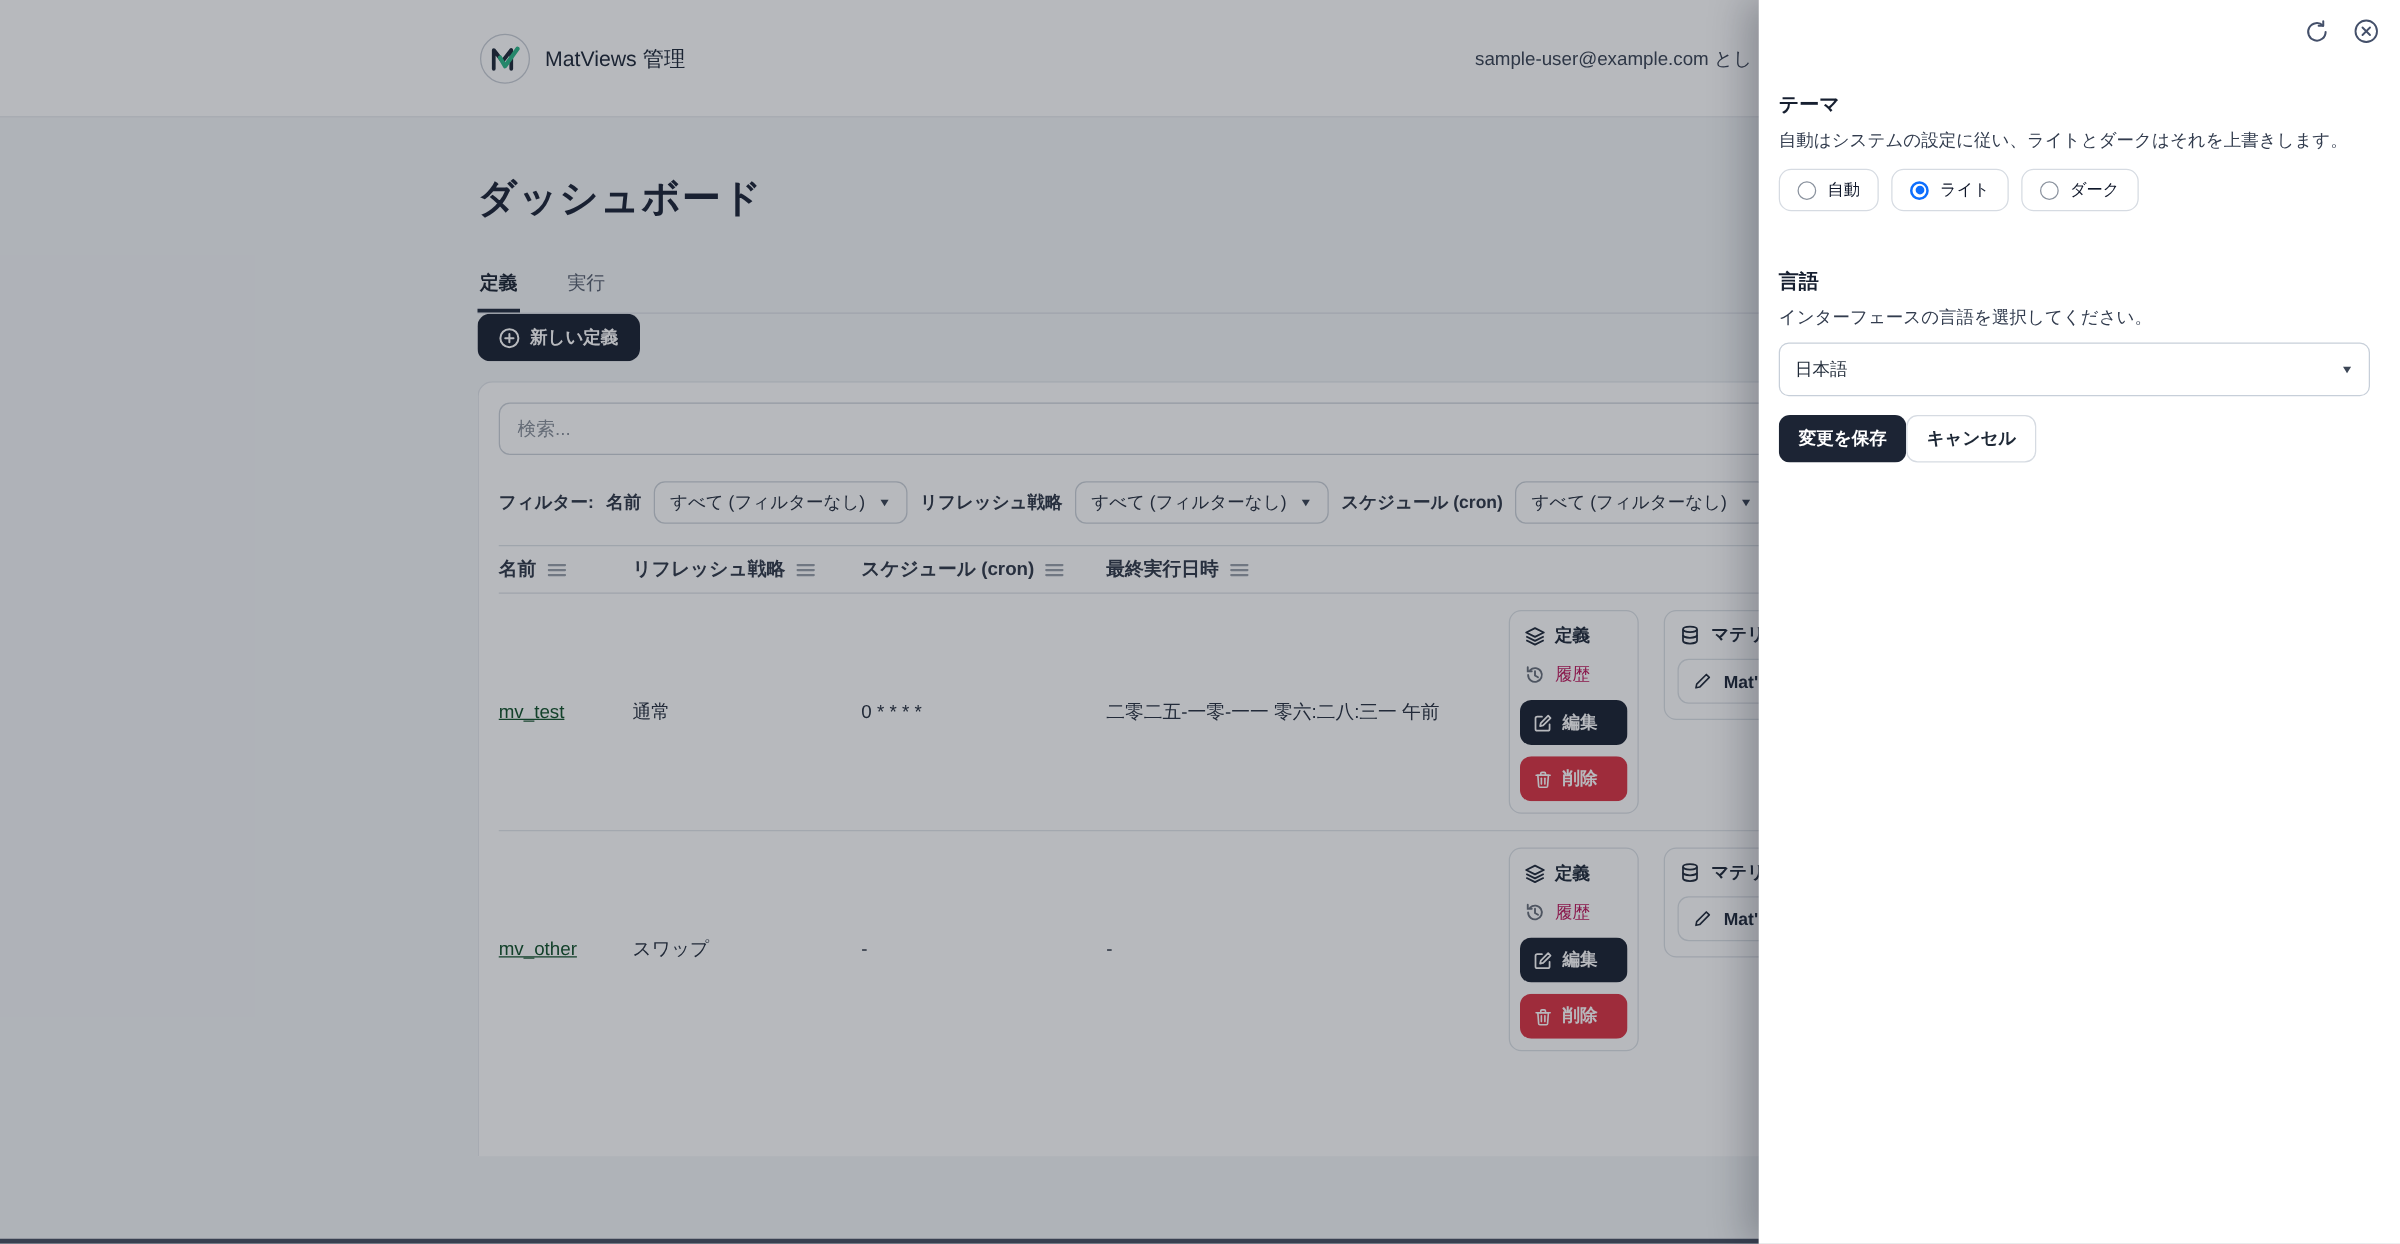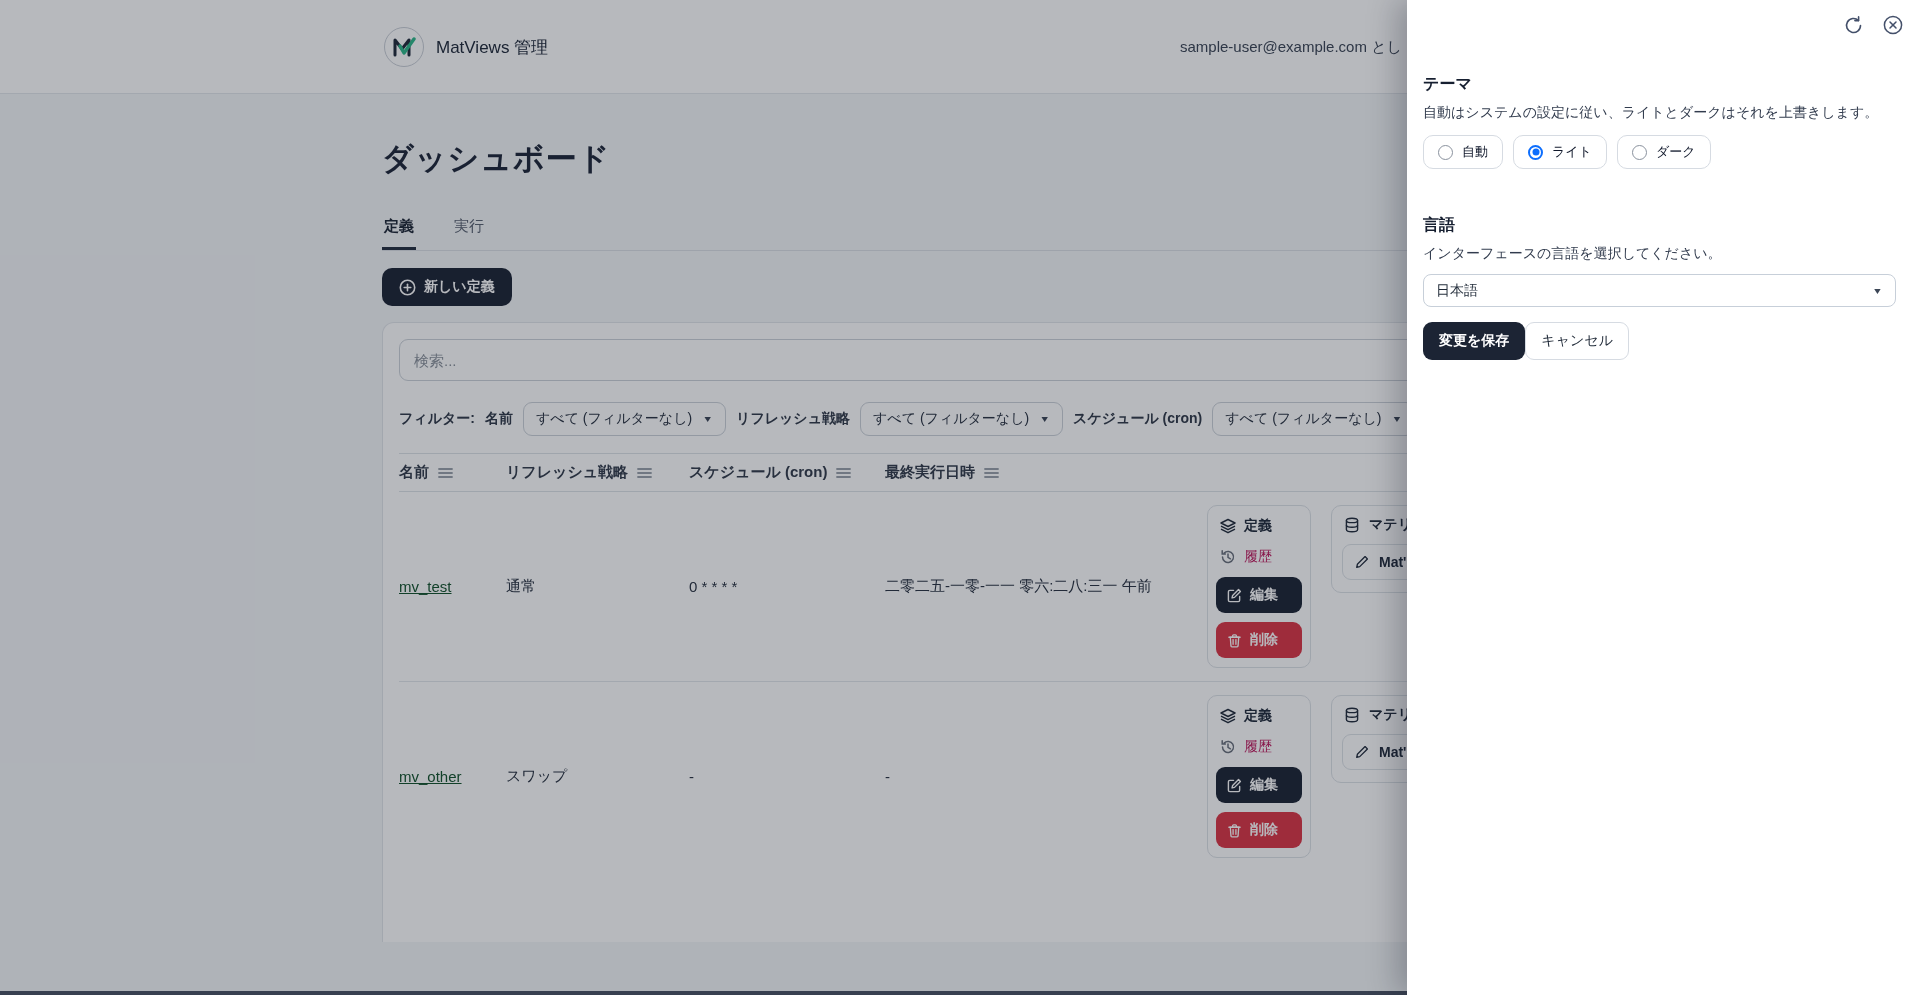--- a/index.html
+++ b/index.html
@@ -29,21 +29,21 @@
   .banner { background:#d9efe4; border:1px solid #aed8c4; border-radius:8px; padding:13px 15px;
     font-size:15px; color:#15533b; }
 
   .tabs { margin-top:37px; display:flex; gap:36px; border-bottom:1px solid #dbe0e6; }
   .tab { font-size:15px; padding:0 2px 11px 2px; color:#5a6372; cursor:pointer; }
   .tab.active { color:#1e2736; font-weight:bold; border-bottom:3px solid #252e40; }
 
   .btn { display:inline-flex; align-items:center; gap:8px; border-radius:10px; font-size:14px;
     border:1px solid transparent; cursor:pointer; }
   .btn-dark { background:#1c2434; color:#ffffff; }
-  .new-def-btn { margin-top:17px; padding:9px 16px; font-weight:bold;text-align:center; }
+  .new-def-btn { padding:9px 16px; font-weight:bold;text-align:center; }
 
   .table-card { margin-top:16px; padding:16px; height:620px; border-bottom:none;
     border-bottom-left-radius:0; border-bottom-right-radius:0; }
   .search-input { width:100%; height:42px; border:1px solid #ccd2d9; border-radius:9px; padding:0 14px;
     font-size:15px; color:#2a3342; background:#fff; outline:none;
     font-family:"Liberation Sans","DejaVu Sans",sans-serif; }
   .search-input::placeholder { color:#8a919b; }
 
   .filters { margin-top:21px; display:flex; align-items:center; gap:10px; flex-wrap:nowrap; }
   .filters .flabel { font-size:14px; font-weight:bold; color:#313a49; white-space:nowrap; }
@@ -91,27 +91,27 @@
   .radio-row { margin-top:13px; display:flex; gap:10px; }
   .radio-pill { display:flex; align-items:center; gap:9px; border:1px solid #d6dbe2; border-radius:10px;
     padding:7px 14px; background:#fff; cursor:pointer; font-size:13px; color:#0f172a; }
   .rdot { width:15px; height:15px; border-radius:50%; border:1.5px solid #8a929e; background:#fff;
     position:relative; flex:0 0 auto; }
   .rdot.checked { border:2px solid #0d6efd; }
   .rdot.checked::after { content:""; position:absolute; left:50%; top:50%; width:7px; height:7px;
     transform:translate(-50%,-50%); border-radius:50%; background:#0d6efd; }
 
   .lang-sec { margin-top:46px; }
-  .lang-select { margin-top:11px; width:473px; height:33px; border:1px solid #c7cfd9; border-radius:8px;
+  .lang-select { margin-top:11px; width:473px; height:43px; border:1px solid #c7cfd9; border-radius:8px;
     display:flex; align-items:center; justify-content:space-between; padding:0 12px; font-size:14px;
     color:#1f2937; cursor:pointer; background:#fff;gap:26px; }
   .drawer-btns { margin-top:15px; display:flex; }
   .save-btn { padding:9px 15px; font-weight:bold; border-radius:9px; }
   .cancel-btn { padding:9px 15px; background:#fff; border:1px solid #d6dbe2; color:#1f2937;
-    border-radius:9px; font-weight:normal; }
+    border-radius:9px; font-weight:bold; }
 
   svg { display:block; }
 </style>
 </head>
 <body>
 
 <div id="app">
 
   <div class="topbar">
     <div class="brand">

